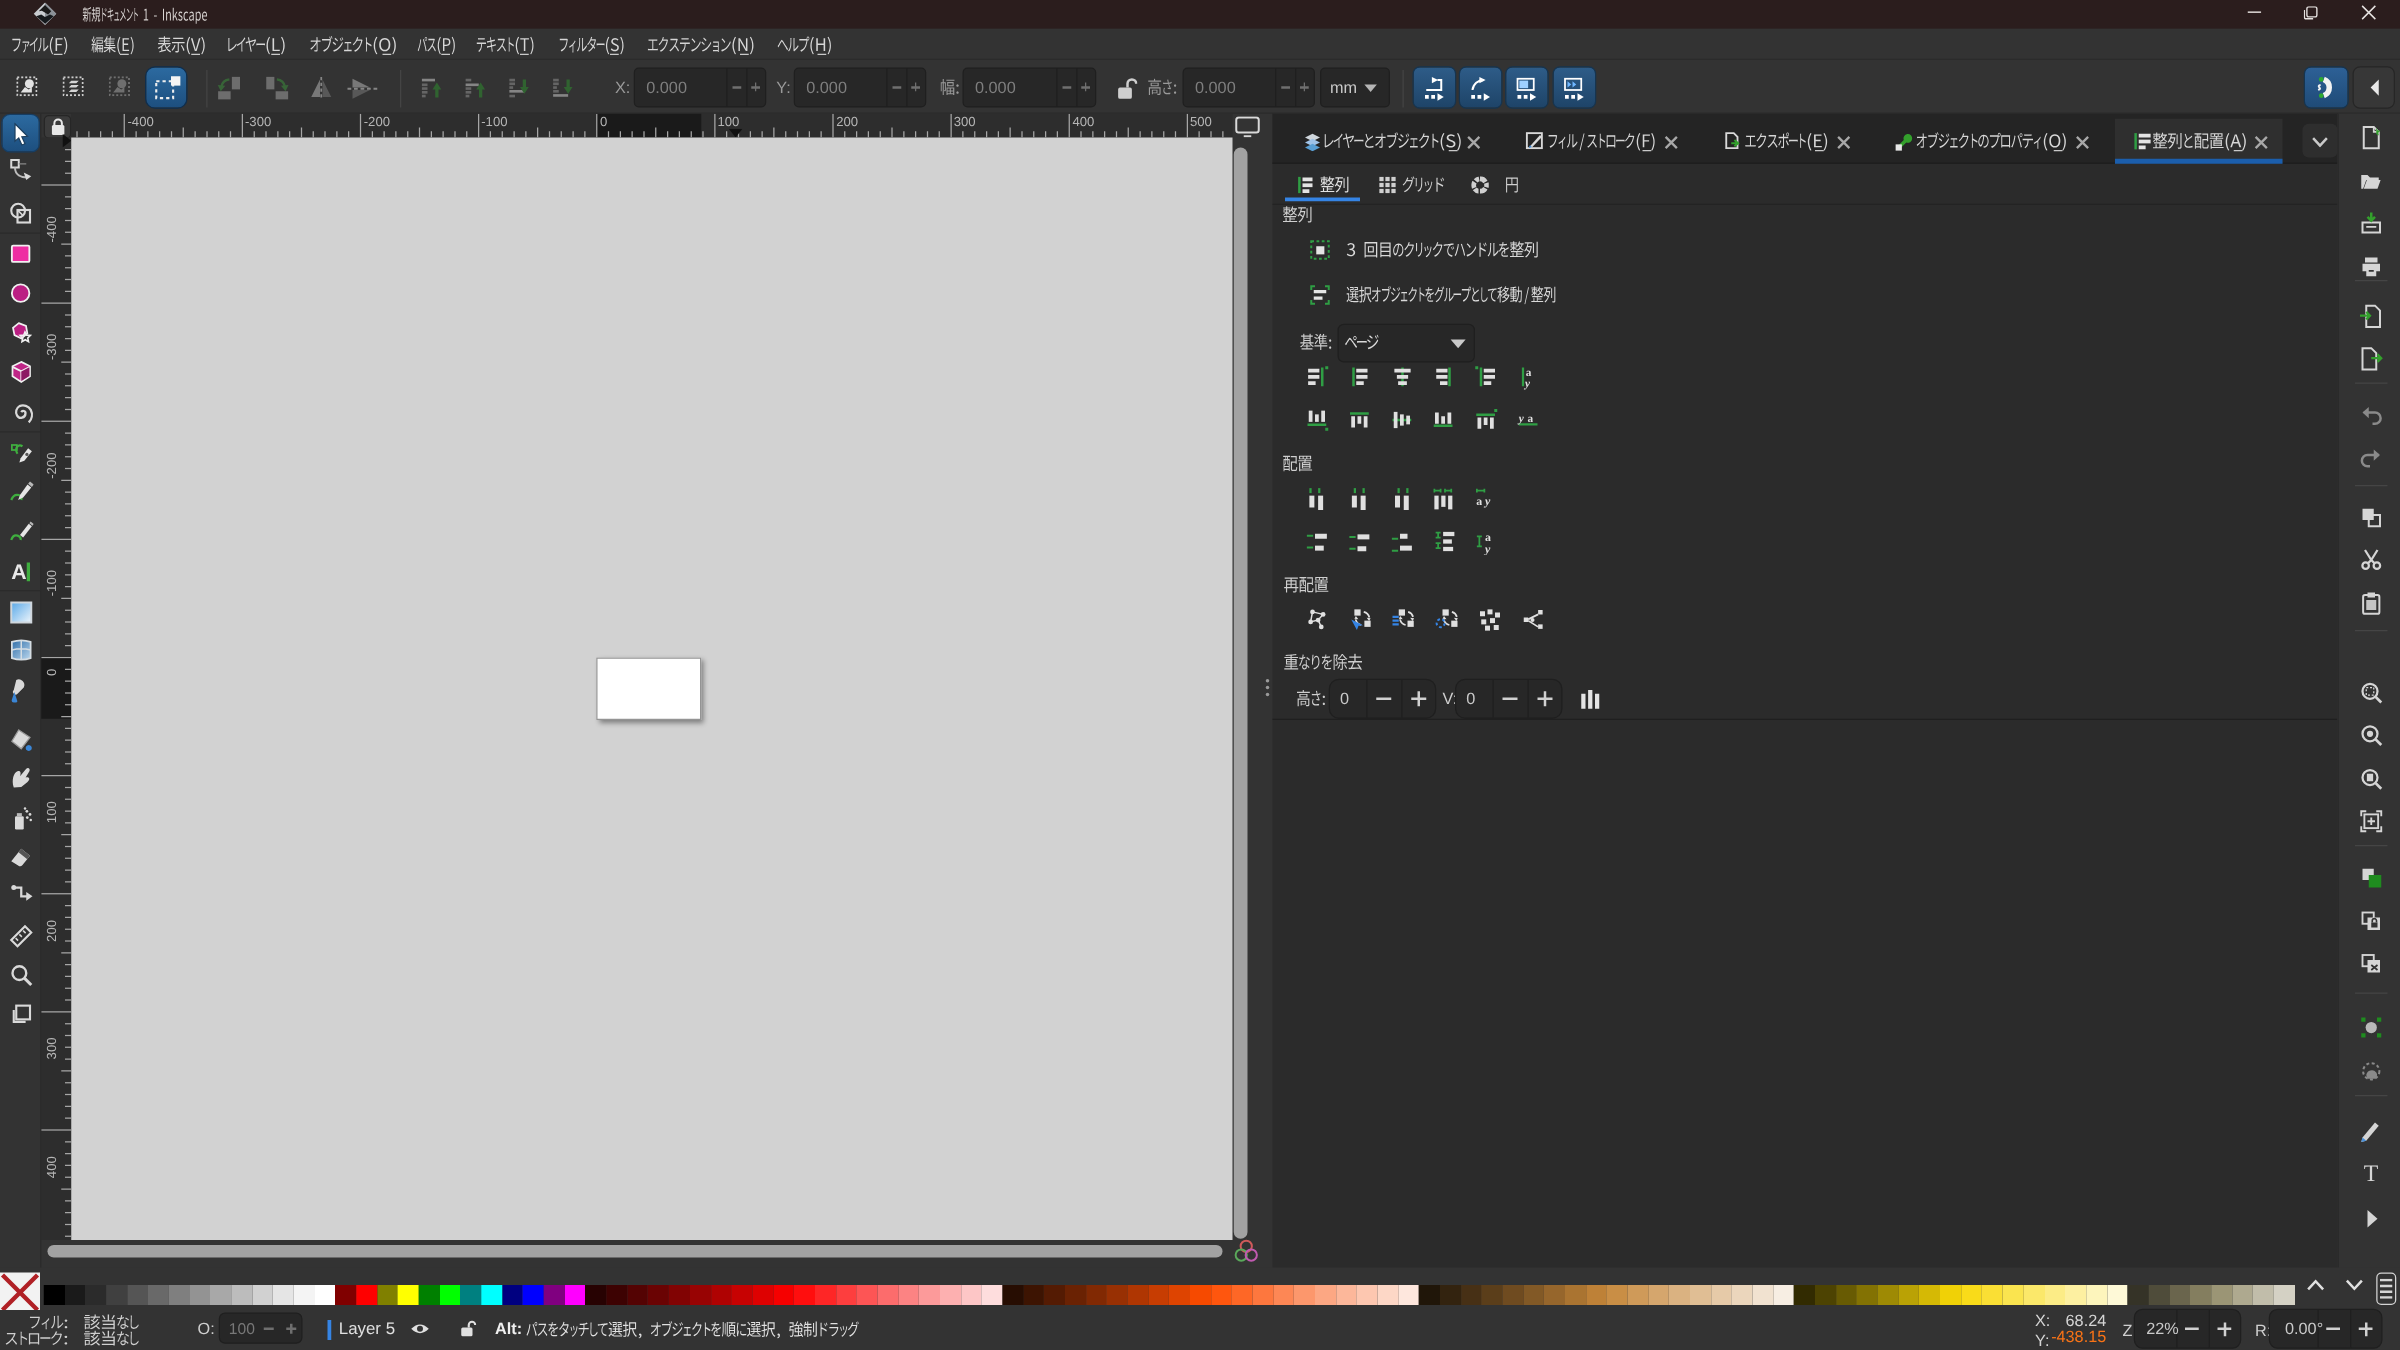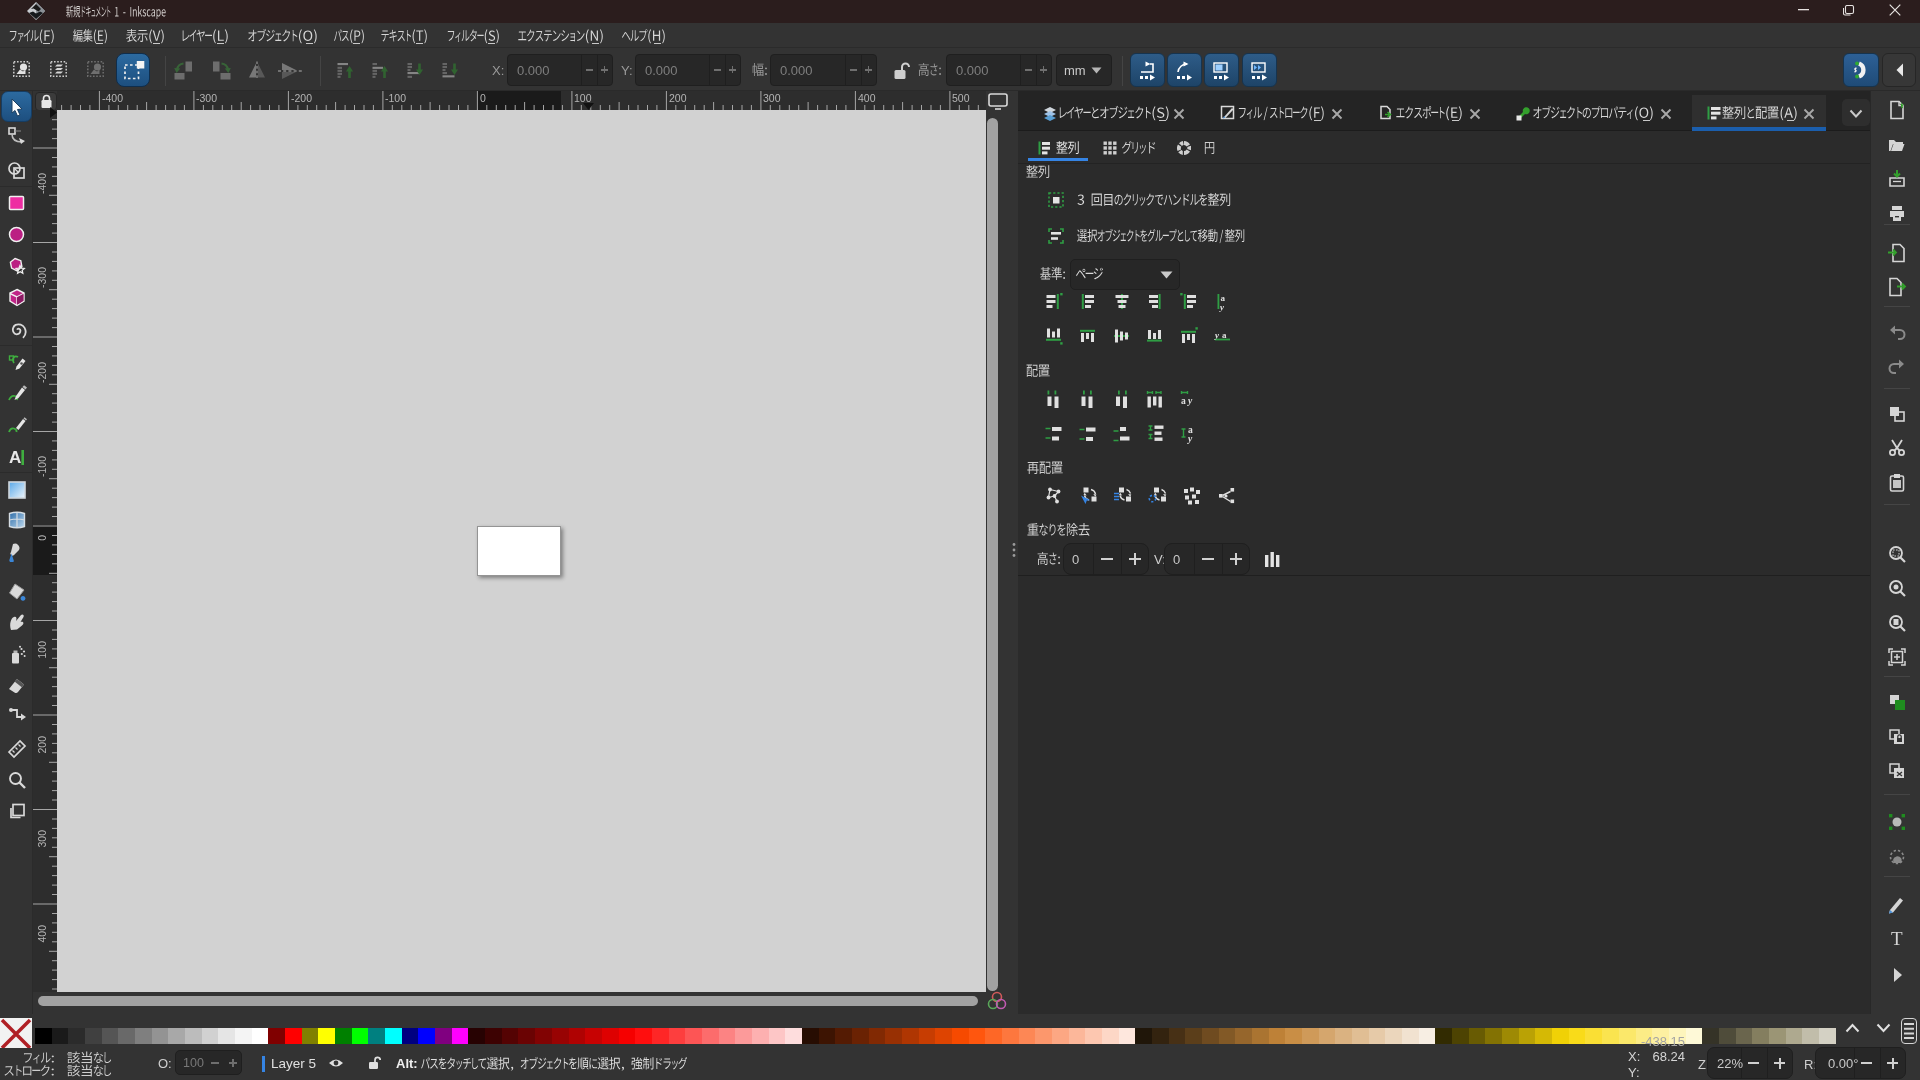--- a/index.html
+++ b/index.html
@@ -1464,21 +1464,21 @@
     <div style="display:flex;align-items:center">
       <span style="color:#f0f0f0;font-weight:bold;font-size:13px;font-family:'Liberation Sans'">Alt:&nbsp;</span>
       <svg width="266" height="14" viewBox="0 0 266 14" style="display:block">
         <path transform="translate(0,11.9) scale(1.0349,1)" d="M6.9 -9.4Q6.9 -9 7 -8.8Q7.2 -8.5 7.5 -8.5Q7.7 -8.5 7.9 -8.8Q8.1 -9 8.1 -9.4Q8.1 -9.8 7.9 -10Q7.7 -10.3 7.5 -10.3Q7.2 -10.3 7 -10Q6.9 -9.8 6.9 -9.4ZM6.4 -9.4Q6.4 -9.8 6.6 -10.2Q6.7 -10.5 6.9 -10.7Q7.2 -10.9 7.5 -10.9Q7.8 -10.9 8 -10.7Q8.3 -10.5 8.4 -10.2Q8.5 -9.8 8.5 -9.4Q8.5 -9 8.4 -8.7Q8.3 -8.3 8 -8.1Q7.8 -7.9 7.5 -7.9Q7.2 -7.9 6.9 -8.1Q6.7 -8.3 6.6 -8.7Q6.4 -9 6.4 -9.4ZM1.5 -4.1Q1.7 -4.6 1.8 -5.2Q2 -5.8 2.1 -6.5Q2.2 -7.2 2.3 -7.8Q2.4 -8.5 2.4 -9.1L3.3 -8.8Q3.3 -8.7 3.2 -8.5Q3.2 -8.3 3.2 -8.2Q3.1 -8 3.1 -7.8Q3.1 -7.5 3 -7Q2.9 -6.5 2.8 -5.9Q2.7 -5.3 2.5 -4.7Q2.4 -4.1 2.3 -3.6Q2.1 -3 1.9 -2.3Q1.6 -1.7 1.4 -1.1Q1.1 -0.4 0.9 0.1L0.1 -0.4Q0.5 -1.2 0.9 -2.2Q1.3 -3.2 1.5 -4.1ZM6.2 -4.6Q6 -5.1 5.9 -5.7Q5.7 -6.3 5.5 -6.9Q5.3 -7.4 5.1 -8Q5 -8.5 4.8 -8.8L5.6 -9.2Q5.7 -8.8 5.9 -8.3Q6.1 -7.8 6.2 -7.2Q6.4 -6.7 6.6 -6.1Q6.8 -5.5 6.9 -4.9Q7.1 -4.4 7.2 -3.8Q7.4 -3.2 7.6 -2.6Q7.7 -2 7.9 -1.4Q8 -0.8 8.1 -0.3L7.2 0.1Q7.1 -0.6 6.9 -1.4Q6.8 -2.2 6.6 -3Q6.4 -3.9 6.2 -4.6Z M15.4 -9Q15.3 -8.9 15.3 -8.8Q15.2 -8.6 15.2 -8.4Q15 -7.8 14.7 -7Q14.4 -6.2 14 -5.4Q13.7 -4.6 13.3 -4Q12.8 -3.1 12.1 -2.3Q11.5 -1.5 10.8 -0.9Q10.1 -0.2 9.4 0.3L8.8 -0.6Q9.5 -1 10.2 -1.7Q10.9 -2.3 11.6 -3.1Q12.2 -3.8 12.7 -4.6Q13 -5.1 13.3 -5.8Q13.6 -6.5 13.9 -7.1Q14.1 -7.8 14.2 -8.4Q14.2 -8.4 13.9 -8.4Q13.6 -8.4 13.2 -8.4Q12.8 -8.4 12.4 -8.4Q12 -8.4 11.6 -8.4Q11.2 -8.4 10.9 -8.4Q10.6 -8.4 10.6 -8.4Q10.4 -8.4 10.2 -8.4Q10 -8.3 9.8 -8.3Q9.7 -8.3 9.6 -8.3V-9.5Q9.7 -9.5 9.8 -9.5Q10 -9.5 10.2 -9.5Q10.4 -9.4 10.6 -9.4Q10.7 -9.4 10.9 -9.4Q11.2 -9.4 11.6 -9.4Q12 -9.4 12.4 -9.4Q12.8 -9.4 13.2 -9.4Q13.6 -9.4 13.8 -9.4Q14.1 -9.4 14.2 -9.4Q14.4 -9.4 14.6 -9.5Q14.8 -9.5 14.9 -9.6ZM13.4 -4.7Q13.8 -4.2 14.2 -3.7Q14.6 -3.1 15 -2.5Q15.4 -2 15.7 -1.4Q16.1 -0.9 16.3 -0.5L15.7 0.4Q15.3 -0.3 14.9 -1Q14.4 -1.8 13.9 -2.5Q13.4 -3.3 12.9 -3.9Z M20.5 -10.7Q20.5 -10.3 20.4 -9.7Q20.3 -9.2 20.1 -8.5Q19.9 -7.9 19.7 -7.2Q19.4 -6.6 19.2 -6.1Q19.3 -6.2 19.6 -6.3Q19.8 -6.4 20 -6.5Q20.3 -6.6 20.5 -6.6Q21 -6.6 21.4 -6.1Q21.8 -5.7 21.8 -4.8Q21.8 -4.6 21.8 -4.2Q21.8 -3.8 21.8 -3.4Q21.8 -2.9 21.8 -2.5Q21.8 -2.1 21.8 -1.8H21.1Q21.1 -2 21.1 -2.4Q21.1 -2.8 21.1 -3.2Q21.1 -3.6 21.1 -3.9Q21.1 -4.3 21.1 -4.6Q21.1 -5.2 20.9 -5.4Q20.6 -5.7 20.2 -5.7Q19.8 -5.7 19.4 -5.4Q18.9 -5.2 18.6 -4.7Q18.4 -4.4 18.2 -4.1Q18 -3.7 17.7 -3.3L17.1 -4Q17.8 -4.9 18.2 -5.8Q18.7 -6.6 19 -7.3Q19.2 -8 19.4 -8.6Q19.6 -9.1 19.7 -9.7Q19.8 -10.3 19.8 -10.8ZM17.3 -9.2Q17.7 -9.1 18.1 -9.1Q18.6 -9.1 18.9 -9.1Q19.5 -9.1 20.3 -9.1Q21 -9.2 21.7 -9.3Q22.5 -9.4 23.2 -9.5L23.1 -8.5Q22.7 -8.4 22.1 -8.3Q21.5 -8.3 21 -8.2Q20.4 -8.2 19.9 -8.1Q19.3 -8.1 18.9 -8.1Q18.7 -8.1 18.4 -8.1Q18.1 -8.1 17.9 -8.2Q17.6 -8.2 17.3 -8.2ZM24.5 -6Q24.4 -5.9 24.3 -5.8Q24.1 -5.8 24 -5.7Q23.8 -5.6 23.7 -5.5Q23.2 -5.2 22.5 -4.9Q21.9 -4.5 21.2 -4Q20.7 -3.6 20.4 -3.2Q20 -2.9 19.8 -2.5Q19.6 -2.1 19.6 -1.6Q19.6 -1.2 19.7 -1Q19.9 -0.7 20.1 -0.6Q20.3 -0.5 20.6 -0.4Q21 -0.4 21.3 -0.4Q21.9 -0.4 22.6 -0.5Q23.3 -0.6 23.9 -0.7L23.9 0.4Q23.5 0.4 23.1 0.5Q22.6 0.5 22.2 0.6Q21.7 0.6 21.3 0.6Q20.6 0.6 20.1 0.4Q19.5 0.3 19.2 -0.2Q18.9 -0.6 18.9 -1.5Q18.9 -2.1 19.1 -2.6Q19.3 -3.1 19.6 -3.5Q19.9 -3.9 20.3 -4.3Q20.7 -4.6 21.2 -4.9Q21.6 -5.3 22 -5.5Q22.4 -5.8 22.8 -6Q23.1 -6.2 23.4 -6.4Q23.7 -6.6 23.8 -6.7Q24 -6.8 24.2 -7Z M28.5 -6.2Q28.9 -5.8 29.4 -5.3Q29.9 -4.9 30.4 -4.4Q30.9 -3.9 31.4 -3.4Q31.8 -3 32.2 -2.5L31.6 -1.6Q31.3 -2 30.9 -2.5Q30.4 -3 29.9 -3.6Q29.4 -4.1 28.9 -4.6Q28.4 -5 28 -5.4ZM32.8 -8.6Q32.8 -8.5 32.7 -8.3Q32.6 -8.1 32.6 -7.9Q32.5 -7.2 32.2 -6.4Q32 -5.6 31.6 -4.8Q31.3 -4 30.9 -3.3Q30.2 -2.2 29.3 -1.1Q28.3 -0.1 27 0.6L26.3 -0.2Q27.2 -0.6 27.9 -1.2Q28.7 -1.8 29.2 -2.5Q29.8 -3.2 30.2 -3.9Q30.6 -4.5 30.9 -5.3Q31.2 -6 31.4 -6.7Q31.7 -7.5 31.8 -8.1H28.3L28.6 -9.1H31.6Q31.8 -9.1 31.9 -9.1Q32.1 -9.1 32.2 -9.2ZM29.6 -10.6Q29.5 -10.3 29.4 -10Q29.3 -9.7 29.2 -9.5Q28.9 -8.8 28.5 -7.9Q28 -7 27.4 -6.2Q26.8 -5.3 26.1 -4.5L25.4 -5.2Q26.3 -5.9 26.8 -6.8Q27.4 -7.7 27.9 -8.5Q28.3 -9.3 28.5 -9.9Q28.5 -10.1 28.6 -10.4Q28.7 -10.7 28.8 -11Z M36.7 -7.8Q36.8 -7.6 36.9 -7.2Q37 -6.8 37.1 -6.3Q37.2 -5.9 37.2 -5.5Q37.3 -5.1 37.4 -4.9L36.8 -4.5Q36.7 -4.7 36.6 -5.1Q36.6 -5.5 36.5 -6Q36.4 -6.4 36.3 -6.8Q36.2 -7.2 36.1 -7.4ZM39.7 -7Q39.6 -6.8 39.6 -6.6Q39.6 -6.5 39.5 -6.4Q39.4 -5.2 39.1 -4.2Q38.8 -3.1 38.4 -2.2Q37.8 -1 37.1 -0.2Q36.4 0.6 35.7 1L35.2 0.1Q35.7 -0.1 36.2 -0.5Q36.6 -0.9 37.1 -1.5Q37.5 -2.1 37.8 -2.8Q38.1 -3.4 38.4 -4.1Q38.6 -4.8 38.7 -5.7Q38.9 -6.5 39 -7.4ZM34.8 -7.1Q34.9 -6.9 35 -6.5Q35.1 -6.1 35.2 -5.6Q35.3 -5.2 35.4 -4.7Q35.5 -4.3 35.6 -4L35 -3.7Q34.9 -3.9 34.8 -4.4Q34.7 -4.8 34.6 -5.3Q34.5 -5.8 34.4 -6.1Q34.3 -6.5 34.2 -6.7Z M41.3 -9.4Q41.6 -9.4 42.2 -9.4Q42.7 -9.4 43.3 -9.4Q43.9 -9.5 44.4 -9.6Q44.8 -9.7 45.1 -9.7Q45.5 -9.8 45.8 -9.9Q46.1 -10 46.4 -10.2Q46.7 -10.3 46.9 -10.4L47.4 -9.4Q47.2 -9.4 47.1 -9.3Q46.9 -9.3 46.8 -9.2Q46.6 -9.1 46.2 -9Q45.8 -8.9 45.4 -8.8Q45 -8.7 44.7 -8.6Q44.1 -8.5 43.5 -8.5Q43 -8.4 42.4 -8.4Q41.9 -8.4 41.4 -8.4ZM41.8 -0.2Q42.6 -0.7 43.1 -1.5Q43.7 -2.2 43.9 -3.3Q44.2 -4.3 44.2 -5.7Q44.2 -5.7 44.2 -6.1Q44.2 -6.5 44.2 -7.2Q44.2 -7.9 44.2 -8.8L45 -8.9Q45 -8.6 45 -8.2Q45 -7.8 45 -7.4Q45 -6.9 45 -6.6Q45 -6.2 45 -6Q45 -5.8 45 -5.8Q45 -4.3 44.7 -3.2Q44.5 -2 43.9 -1.1Q43.4 -0.2 42.5 0.6ZM40.5 -6.2Q40.7 -6.2 40.9 -6.1Q41.1 -6.1 41.4 -6.1Q41.5 -6.1 41.9 -6.1Q42.2 -6.1 42.7 -6.1Q43.3 -6.1 43.9 -6.1Q44.5 -6.1 45.1 -6.1Q45.7 -6.1 46.2 -6.1Q46.7 -6.1 47.1 -6.1Q47.4 -6.1 47.6 -6.1Q47.7 -6.1 47.8 -6.1Q48 -6.1 48.1 -6.1Q48.2 -6.2 48.3 -6.2V-5.1Q48.2 -5.1 48 -5.1Q47.8 -5.1 47.6 -5.1Q47.5 -5.1 47.1 -5.1Q46.7 -5.1 46.2 -5.1Q45.7 -5.1 45.1 -5.1Q44.5 -5.1 43.9 -5.1Q43.3 -5.1 42.8 -5.1Q42.2 -5.1 41.9 -5.1Q41.5 -5.1 41.4 -5.1Q41.1 -5.1 40.9 -5.1Q40.7 -5.1 40.5 -5.1Z M50.5 -10.5Q50.5 -10.2 50.5 -9.8Q50.4 -9.5 50.4 -9.2Q50.4 -8.6 50.4 -7.8Q50.4 -6.9 50.4 -6Q50.3 -5 50.3 -4.1Q50.3 -3.2 50.3 -2.4Q50.3 -1.7 50.5 -1.2Q50.7 -0.8 51 -0.6Q51.3 -0.4 51.7 -0.4Q52.3 -0.4 52.7 -0.7Q53.2 -0.9 53.5 -1.3Q53.9 -1.7 54.2 -2.2Q54.5 -2.7 54.7 -3.2L55.2 -2.3Q55 -1.8 54.6 -1.3Q54.3 -0.8 53.9 -0.3Q53.5 0.1 52.9 0.4Q52.4 0.7 51.7 0.7Q51.1 0.7 50.6 0.4Q50.2 0.1 49.9 -0.6Q49.6 -1.2 49.6 -2.3Q49.6 -2.9 49.6 -3.7Q49.7 -4.4 49.7 -5.2Q49.7 -6 49.7 -6.7Q49.7 -7.5 49.7 -8.1Q49.7 -8.7 49.7 -9.2Q49.7 -9.5 49.7 -9.9Q49.7 -10.2 49.7 -10.5Z M55.3 -9Q55.6 -9 55.8 -9Q56 -9 56.2 -9Q56.4 -9.1 56.8 -9.1Q57.3 -9.2 57.8 -9.3Q58.4 -9.3 59 -9.4Q59.7 -9.5 60.3 -9.6Q60.8 -9.7 61.3 -9.7Q61.8 -9.7 62.2 -9.8Q62.6 -9.8 62.9 -9.8L62.9 -8.7Q62.6 -8.8 62.3 -8.7Q61.9 -8.7 61.6 -8.7Q61.3 -8.6 61 -8.5Q60.5 -8.3 60.1 -7.8Q59.7 -7.4 59.4 -6.8Q59.2 -6.2 59 -5.5Q58.9 -4.9 58.9 -4.3Q58.9 -3.5 59 -2.9Q59.2 -2.3 59.6 -1.9Q59.9 -1.5 60.3 -1.2Q60.7 -1 61.2 -0.8Q61.7 -0.7 62.1 -0.7L61.8 0.4Q61.3 0.4 60.8 0.2Q60.3 0 59.8 -0.3Q59.3 -0.7 58.9 -1.2Q58.5 -1.7 58.3 -2.4Q58.1 -3.1 58.1 -4Q58.1 -5.1 58.4 -6Q58.6 -6.9 59 -7.5Q59.4 -8.2 59.9 -8.6Q59.6 -8.5 59.1 -8.5Q58.7 -8.4 58.2 -8.3Q57.7 -8.2 57.1 -8.2Q56.6 -8.1 56.2 -8Q55.7 -7.9 55.4 -7.8Z M66 -6V-1.2H65.2V-5.1H63.8V-6ZM66 -1.6Q66.4 -0.9 67.2 -0.5Q67.9 -0.1 68.9 -0.1Q69.4 -0.1 70.1 -0.1Q70.8 -0.1 71.6 -0.1Q72.4 -0.1 73.1 -0.1Q73.8 -0.1 74.3 -0.2Q74.3 -0.1 74.2 0.1Q74.2 0.3 74.1 0.4Q74.1 0.6 74.1 0.8Q73.6 0.8 72.9 0.8Q72.2 0.8 71.5 0.8Q70.8 0.8 70.1 0.8Q69.4 0.8 68.9 0.8Q67.8 0.8 67 0.4Q66.2 -0 65.6 -0.8Q65.3 -0.4 64.9 0.1Q64.5 0.5 64.1 1L63.6 0Q64 -0.3 64.4 -0.8Q64.9 -1.2 65.3 -1.6ZM63.8 -10.5 64.5 -11Q64.8 -10.7 65.2 -10.3Q65.5 -9.9 65.8 -9.5Q66.1 -9.1 66.3 -8.8L65.5 -8.2Q65.4 -8.5 65.1 -8.9Q64.8 -9.4 64.5 -9.8Q64.2 -10.2 63.8 -10.5ZM66.8 -5.6H73.8V-4.8H66.8ZM66.5 -3.6H74.2V-2.8H66.5ZM68.5 -6.6H69.4V-3.2H68.5ZM71.2 -6.6H72.1V-3.2H71.2ZM67.1 -9.2H69.2V-10.1H66.7V-10.8H69.9V-8.5H67.1ZM66.9 -9.2H67.6V-7.8Q67.6 -7.6 67.7 -7.6Q67.8 -7.5 68.1 -7.5Q68.1 -7.5 68.3 -7.5Q68.5 -7.5 68.7 -7.5Q68.9 -7.5 69 -7.5Q69.2 -7.5 69.3 -7.5Q69.5 -7.5 69.6 -7.6Q69.6 -7.7 69.7 -8.2Q69.8 -8.1 70 -8Q70.1 -7.9 70.3 -7.9Q70.2 -7.2 70.1 -7Q69.9 -6.8 69.4 -6.8Q69.3 -6.8 69.1 -6.8Q68.9 -6.8 68.7 -6.8Q68.4 -6.8 68.2 -6.8Q68 -6.8 68 -6.8Q67.6 -6.8 67.3 -6.9Q67.1 -7 67 -7.2Q66.9 -7.4 66.9 -7.8ZM70.9 -9.2H72.9V-10.1H70.5V-10.8H73.7V-8.5H70.9ZM70.7 -9.2H71.4V-7.8Q71.4 -7.6 71.5 -7.6Q71.6 -7.5 71.9 -7.5Q71.9 -7.5 72.1 -7.5Q72.3 -7.5 72.5 -7.5Q72.7 -7.5 72.9 -7.5Q73.1 -7.5 73.2 -7.5Q73.4 -7.5 73.5 -7.6Q73.6 -7.8 73.6 -8.2Q73.7 -8.1 73.9 -8.1Q74.1 -8 74.2 -7.9Q74.2 -7.3 74 -7Q73.8 -6.8 73.3 -6.8Q73.2 -6.8 73 -6.8Q72.8 -6.8 72.5 -6.8Q72.3 -6.8 72.1 -6.8Q71.8 -6.8 71.8 -6.8Q71.3 -6.8 71.1 -6.9Q70.9 -7 70.8 -7.2Q70.7 -7.4 70.7 -7.8ZM71 -2.1 71.7 -2.6Q72.1 -2.4 72.5 -2.1Q73 -1.8 73.3 -1.5Q73.7 -1.2 74 -1L73.2 -0.5Q72.8 -0.9 72.2 -1.3Q71.6 -1.8 71 -2.1ZM68.9 -2.6 69.7 -2.3Q69.3 -1.8 68.6 -1.4Q68 -0.9 67.4 -0.6Q67.4 -0.7 67.2 -0.8Q67.1 -0.9 67 -1Q66.9 -1.1 66.8 -1.2Q67.4 -1.5 68 -1.8Q68.6 -2.2 68.9 -2.6Z M79.5 -10.6H80.4V-6Q80.4 -5.1 80.3 -4.2Q80.3 -3.3 80.1 -2.3Q79.9 -1.4 79.6 -0.5Q79.2 0.4 78.6 1.1Q78.5 1 78.4 0.8Q78.3 0.7 78.2 0.6Q78.1 0.5 78 0.4Q78.5 -0.3 78.8 -1.1Q79.1 -1.8 79.3 -2.7Q79.5 -3.5 79.5 -4.4Q79.5 -5.2 79.5 -6ZM82.6 -5.5Q82.8 -4.2 83.2 -3.1Q83.6 -2 84.2 -1.1Q84.8 -0.3 85.5 0.2Q85.4 0.3 85.3 0.5Q85.2 0.6 85.1 0.8Q85 1 84.9 1.1Q84.1 0.5 83.5 -0.4Q82.9 -1.4 82.4 -2.6Q82 -3.9 81.8 -5.3ZM79.9 -10.6H84.9V-5.1H79.9V-6.1H84.1V-9.6H79.9ZM74.8 -8.6H79V-7.6H74.8ZM76.6 -11.3H77.4V-0.1Q77.4 0.3 77.3 0.5Q77.2 0.8 76.9 0.9Q76.7 1 76.3 1Q75.9 1.1 75.2 1.1Q75.2 0.9 75.1 0.6Q75.1 0.3 75 0.1Q75.4 0.1 75.8 0.2Q76.2 0.2 76.3 0.1Q76.5 0.1 76.5 0.1Q76.6 0 76.6 -0.1ZM74.7 -4.2Q75.2 -4.4 75.9 -4.5Q76.6 -4.7 77.4 -4.9Q78.2 -5.2 79 -5.4L79 -4.5Q78 -4.1 76.9 -3.8Q75.8 -3.5 74.9 -3.2Z M87.1 2.6 86.8 1.8Q87.4 1.6 87.8 1.1Q88.2 0.6 88.1 -0L88 -1.1L88.6 -0.2Q88.5 -0.1 88.3 -0Q88.2 0 88 0Q87.6 0 87.4 -0.2Q87.1 -0.4 87.1 -0.8Q87.1 -1.2 87.4 -1.5Q87.6 -1.7 88 -1.7Q88.5 -1.7 88.8 -1.3Q89.1 -0.9 89.1 -0.3Q89.1 0.7 88.5 1.4Q88 2.2 87.1 2.6Z M101.7 -10.6Q101.7 -10.3 101.6 -10Q101.6 -9.7 101.6 -9.4Q101.6 -9.1 101.6 -8.5Q101.6 -7.8 101.7 -7.1Q101.7 -6.3 101.7 -5.5Q101.7 -4.6 101.7 -3.8Q101.7 -2.9 101.7 -2.1Q101.7 -1.3 101.7 -0.7Q101.7 -0.2 101.5 0.1Q101.3 0.4 100.9 0.4Q100.5 0.4 100.1 0.4Q99.7 0.3 99.3 0.3L99.3 -0.8Q99.6 -0.7 100 -0.7Q100.3 -0.7 100.6 -0.7Q100.8 -0.7 100.9 -0.8Q101 -0.9 101 -1.2Q101 -1.7 101 -2.4Q101 -3 101 -3.9Q101 -4.7 100.9 -5.5Q100.9 -6.3 100.9 -7.1Q100.9 -7.8 100.9 -8.4Q100.9 -9.1 100.9 -9.4Q100.9 -9.8 100.9 -10.1Q100.8 -10.4 100.8 -10.6ZM96.6 -8.2Q96.8 -8.2 97 -8.2Q97.3 -8.1 97.5 -8.1Q97.6 -8.1 97.9 -8.1Q98.2 -8.1 98.7 -8.1Q99.2 -8.1 99.8 -8.1Q100.3 -8.1 100.9 -8.1Q101.4 -8.1 101.9 -8.1Q102.4 -8.1 102.7 -8.1Q103 -8.1 103.1 -8.1Q103.3 -8.1 103.6 -8.2Q103.8 -8.2 103.9 -8.2V-7.1Q103.8 -7.1 103.5 -7.1Q103.3 -7.1 103.2 -7.1Q103.1 -7.1 102.7 -7.1Q102.4 -7.1 101.9 -7.1Q101.4 -7.1 100.9 -7.1Q100.3 -7.1 99.8 -7.1Q99.2 -7.1 98.7 -7.1Q98.2 -7.1 97.9 -7.1Q97.6 -7.1 97.5 -7.1Q97.3 -7.1 97 -7.1Q96.8 -7.1 96.6 -7.1ZM96.3 -1.9Q97 -2.4 97.7 -3.1Q98.4 -3.8 99 -4.5Q99.6 -5.2 100 -6Q100.4 -6.7 100.7 -7.3L101.1 -7.3L101.1 -6.4Q100.8 -5.8 100.4 -5.1Q99.9 -4.4 99.4 -3.6Q98.8 -2.9 98.1 -2.2Q97.5 -1.5 96.8 -1Z M111 -11.2Q111.1 -11 111.2 -10.7Q111.4 -10.3 111.5 -10Q111.6 -9.7 111.7 -9.4L111.2 -9.1Q111.1 -9.4 111 -9.7Q110.8 -10 110.7 -10.4Q110.6 -10.7 110.4 -10.9ZM112.2 -11.6Q112.3 -11.3 112.4 -11Q112.6 -10.7 112.7 -10.4Q112.9 -10 112.9 -9.8L112.4 -9.5Q112.3 -9.9 112.1 -10.4Q111.8 -10.9 111.7 -11.3ZM111.8 -8.8Q111.8 -8.6 111.7 -8.5Q111.7 -8.3 111.7 -8.1Q111.6 -7.6 111.5 -6.9Q111.3 -6.3 111.2 -5.6Q111 -4.9 110.8 -4.3Q110.5 -3.7 110.3 -3.1Q109.8 -2.4 109.3 -1.7Q108.8 -1 108.1 -0.5Q107.4 0.1 106.5 0.5L105.9 -0.5Q106.8 -0.9 107.5 -1.4Q108.2 -1.8 108.7 -2.4Q109.2 -3.1 109.6 -3.8Q109.9 -4.4 110.2 -5.2Q110.4 -6 110.6 -6.7Q110.8 -7.5 110.8 -8.2Q110.7 -8.2 110.3 -8.2Q109.9 -8.2 109.4 -8.2Q108.9 -8.2 108.4 -8.2Q107.9 -8.2 107.4 -8.2Q106.9 -8.2 106.5 -8.2Q106.1 -8.2 106 -8.2Q105.7 -8.2 105.5 -8.2Q105.2 -8.2 105 -8.1V-9.3Q105.2 -9.3 105.3 -9.3Q105.5 -9.3 105.7 -9.3Q105.8 -9.2 106 -9.2Q106.1 -9.2 106.4 -9.2Q106.7 -9.2 107.1 -9.2Q107.5 -9.2 107.9 -9.2Q108.4 -9.2 108.9 -9.2Q109.3 -9.2 109.7 -9.2Q110.1 -9.2 110.4 -9.2Q110.6 -9.2 110.7 -9.2Q110.8 -9.2 111 -9.3Q111.1 -9.3 111.2 -9.3Z M119 -10.1Q119.1 -9.8 119.2 -9.5Q119.4 -9.1 119.6 -8.7Q119.7 -8.3 119.8 -8L119.3 -7.6Q119.2 -8 119 -8.4Q118.9 -8.7 118.7 -9.1Q118.6 -9.5 118.4 -9.8ZM120.2 -10.7Q120.3 -10.5 120.5 -10.1Q120.6 -9.8 120.8 -9.4Q121 -9 121.1 -8.7L120.6 -8.3Q120.4 -8.7 120.3 -9Q120.1 -9.4 120 -9.7Q119.8 -10.1 119.7 -10.4ZM114.9 -10.3Q115.1 -10.1 115.4 -9.9Q115.7 -9.6 116 -9.3Q116.3 -9 116.6 -8.8Q116.8 -8.5 117 -8.4L116.5 -7.4Q116.4 -7.6 116.1 -7.9Q115.8 -8.1 115.5 -8.4Q115.3 -8.7 115 -8.9Q114.7 -9.2 114.5 -9.4ZM113.5 -0.6Q114 -0.8 114.6 -1Q115.1 -1.2 115.7 -1.5Q116.2 -1.8 116.7 -2.2Q117.5 -2.8 118.1 -3.6Q118.8 -4.4 119.3 -5.3Q119.9 -6.2 120.2 -7.1L120.7 -6Q120.1 -4.7 119.1 -3.4Q118.2 -2.2 117.1 -1.2Q116.6 -0.8 116 -0.5Q115.5 -0.1 114.9 0.1Q114.4 0.3 113.9 0.5ZM113.5 -7.2Q113.7 -7.1 114 -6.8Q114.3 -6.6 114.6 -6.3Q114.9 -6.1 115.1 -5.8Q115.4 -5.6 115.6 -5.4L115.1 -4.5Q115 -4.7 114.7 -4.9Q114.4 -5.1 114.1 -5.4Q113.8 -5.7 113.6 -5.9Q113.3 -6.2 113.1 -6.3Z M122.1 -7Q122.2 -7 122.4 -6.9Q122.5 -6.9 122.6 -6.9H126.4Q126.5 -6.9 126.7 -6.9Q126.8 -7 126.9 -7V-5.9Q126.8 -5.9 126.7 -5.9Q126.5 -5.9 126.4 -5.9H122.6Q122.5 -5.9 122.4 -5.9Q122.2 -5.9 122.1 -5.9ZM124.1 -0.4V-6.4H124.8V-0.4ZM121.7 -1Q121.8 -1 122 -1Q122.1 -1 122.3 -1H126.7Q126.9 -1 127 -1Q127.2 -1 127.3 -1V0.1Q127.2 0.1 127 0.1Q126.8 0.1 126.7 0.1H122.3Q122.1 0.1 122 0.1Q121.8 0.1 121.7 0.1Z M135.5 -8.4Q135.5 -8.3 135.4 -8.1Q135.4 -7.9 135.3 -7.7Q135.2 -7 135 -6.2Q134.7 -5.4 134.4 -4.6Q134.1 -3.8 133.6 -3.1Q133 -2 132.1 -1Q131.2 -0.1 129.9 0.6L129.2 -0.3Q130.1 -0.7 130.8 -1.2Q131.5 -1.7 132 -2.3Q132.6 -3 133 -3.7Q133.3 -4.3 133.7 -5Q134 -5.8 134.2 -6.5Q134.4 -7.3 134.5 -7.9H131L131.3 -8.9Q131.4 -8.9 131.7 -8.9Q132 -8.9 132.4 -8.9Q132.8 -8.9 133.2 -8.9Q133.6 -8.9 133.9 -8.9Q134.2 -8.9 134.3 -8.9Q134.5 -8.9 134.6 -8.9Q134.8 -8.9 134.9 -9ZM132.4 -10.5Q132.3 -10.2 132.1 -9.9Q132 -9.6 132 -9.4Q131.7 -8.7 131.3 -7.8Q130.8 -7 130.2 -6.1Q129.7 -5.3 128.9 -4.6L128.2 -5.3Q128.9 -5.8 129.3 -6.4Q129.8 -7 130.2 -7.6Q130.5 -8.2 130.8 -8.8Q131.1 -9.4 131.2 -9.8Q131.3 -10 131.4 -10.3Q131.5 -10.6 131.5 -10.9Z M138.1 -1.2Q138.1 -1.4 138.1 -2Q138.1 -2.5 138.1 -3.3Q138.1 -4.1 138.1 -5Q138.1 -5.9 138.1 -6.7Q138.1 -7.5 138.1 -8.1Q138.1 -8.8 138.1 -9Q138.1 -9.3 138.1 -9.7Q138.1 -10.1 138 -10.5H138.8Q138.8 -10.1 138.8 -9.7Q138.8 -9.3 138.8 -9Q138.8 -8.5 138.8 -7.8Q138.8 -7 138.8 -6.2Q138.8 -5.4 138.8 -4.6Q138.8 -3.8 138.8 -3Q138.8 -2.3 138.8 -1.8Q138.8 -1.4 138.8 -1.2Q138.8 -1 138.8 -0.7Q138.8 -0.4 138.8 -0.1Q138.8 0.2 138.8 0.4H138Q138.1 0.1 138.1 -0.4Q138.1 -0.8 138.1 -1.2ZM138.6 -6.9Q139.1 -6.7 139.6 -6.4Q140.1 -6.2 140.6 -5.8Q141.1 -5.5 141.6 -5.2Q142 -4.9 142.4 -4.6L142.1 -3.5Q141.7 -3.8 141.3 -4.1Q140.8 -4.4 140.3 -4.7Q139.9 -5 139.4 -5.3Q139 -5.5 138.6 -5.7Z M146.5 -10.7Q146.4 -10.3 146.4 -9.7Q146.3 -9.2 146.1 -8.5Q145.9 -7.9 145.6 -7.2Q145.4 -6.6 145.1 -6.1Q145.3 -6.2 145.5 -6.3Q145.7 -6.4 146 -6.5Q146.2 -6.6 146.4 -6.6Q147 -6.6 147.4 -6.1Q147.7 -5.7 147.7 -4.8Q147.7 -4.6 147.7 -4.2Q147.7 -3.8 147.7 -3.4Q147.7 -2.9 147.8 -2.5Q147.8 -2.1 147.8 -1.8H147Q147 -2 147.1 -2.4Q147.1 -2.8 147.1 -3.2Q147.1 -3.6 147.1 -3.9Q147.1 -4.3 147.1 -4.6Q147.1 -5.2 146.8 -5.4Q146.6 -5.7 146.2 -5.7Q145.7 -5.7 145.3 -5.4Q144.9 -5.2 144.6 -4.7Q144.4 -4.4 144.1 -4.1Q143.9 -3.7 143.7 -3.3L143 -4Q143.7 -4.9 144.2 -5.8Q144.6 -6.6 144.9 -7.3Q145.2 -8 145.4 -8.6Q145.5 -9.1 145.6 -9.7Q145.7 -10.3 145.7 -10.8ZM143.3 -9.2Q143.7 -9.1 144.1 -9.1Q144.5 -9.1 144.9 -9.1Q145.5 -9.1 146.2 -9.1Q147 -9.2 147.7 -9.3Q148.4 -9.4 149.1 -9.5L149.1 -8.5Q148.6 -8.4 148.1 -8.3Q147.5 -8.3 146.9 -8.2Q146.3 -8.2 145.8 -8.1Q145.3 -8.1 144.8 -8.1Q144.6 -8.1 144.4 -8.1Q144.1 -8.1 143.8 -8.2Q143.5 -8.2 143.3 -8.2ZM150.5 -6Q150.4 -5.9 150.2 -5.8Q150.1 -5.8 149.9 -5.7Q149.8 -5.6 149.7 -5.5Q149.2 -5.2 148.5 -4.9Q147.9 -4.5 147.2 -4Q146.7 -3.6 146.3 -3.2Q146 -2.9 145.8 -2.5Q145.6 -2.1 145.6 -1.6Q145.6 -1.2 145.7 -1Q145.8 -0.7 146.1 -0.6Q146.3 -0.5 146.6 -0.4Q146.9 -0.4 147.3 -0.4Q147.8 -0.4 148.5 -0.5Q149.2 -0.6 149.9 -0.7L149.8 0.4Q149.5 0.4 149 0.5Q148.6 0.5 148.1 0.6Q147.7 0.6 147.2 0.6Q146.6 0.6 146 0.4Q145.5 0.3 145.1 -0.2Q144.8 -0.6 144.8 -1.5Q144.8 -2.1 145 -2.6Q145.2 -3.1 145.5 -3.5Q145.9 -3.9 146.3 -4.3Q146.7 -4.6 147.1 -4.9Q147.6 -5.3 148 -5.5Q148.4 -5.8 148.7 -6Q149.1 -6.2 149.4 -6.4Q149.6 -6.6 149.8 -6.7Q150 -6.8 150.2 -7Z M155 -10.9H155.8V0.6H155ZM153.5 -9.9H154.1V-0.9H153.5ZM151.9 -10.9H152.6V-5.4Q152.6 -4.2 152.6 -3Q152.5 -1.9 152.3 -0.9Q152.1 0.1 151.7 1Q151.7 1 151.6 0.8Q151.5 0.7 151.4 0.6Q151.3 0.5 151.2 0.4Q151.7 -0.8 151.8 -2.3Q151.9 -3.7 151.9 -5.4ZM156.3 -10.7H161.7V-9.8H156.3ZM157.4 -5.7V-4.4H160.6V-5.7ZM157.4 -3.6V-2.3H160.6V-3.6ZM157.4 -7.7V-6.4H160.6V-7.7ZM156.7 -8.5H161.4V-1.5H156.7ZM158.7 -10.3 159.6 -10.1Q159.5 -9.5 159.3 -9Q159.2 -8.4 159 -7.9L158.3 -8.1Q158.4 -8.4 158.4 -8.8Q158.5 -9.2 158.6 -9.6Q158.6 -10 158.7 -10.3ZM157.9 -1.2 158.6 -0.7Q158.3 -0.4 157.9 -0Q157.5 0.3 157.1 0.6Q156.7 0.9 156.3 1.1Q156.2 1 156.1 0.8Q155.9 0.6 155.8 0.4Q156.2 0.2 156.6 -0Q157 -0.3 157.3 -0.6Q157.6 -0.9 157.9 -1.2ZM159.5 -0.7 160.1 -1.2Q160.4 -0.9 160.8 -0.6Q161.2 -0.3 161.5 -0Q161.8 0.3 162 0.5L161.4 1.1Q161.2 0.8 160.9 0.5Q160.5 0.2 160.2 -0.1Q159.8 -0.4 159.5 -0.7Z M165.9 -9.1Q166.3 -9 166.8 -9Q167.3 -8.9 167.9 -8.9Q168.4 -9 168.9 -9Q169.4 -9 169.8 -9.1V-8Q169.4 -8 168.9 -7.9Q168.4 -7.9 167.9 -7.9Q167.3 -7.9 166.8 -7.9Q166.3 -8 165.9 -8ZM166.3 -3.6Q166.2 -3.2 166.2 -3Q166.1 -2.7 166.1 -2.4Q166.1 -2.1 166.2 -1.9Q166.3 -1.7 166.5 -1.5Q166.6 -1.4 166.9 -1.3Q167.2 -1.2 167.7 -1.2Q168.4 -1.2 168.9 -1.2Q169.5 -1.3 170.1 -1.5L170.1 -0.4Q169.6 -0.2 169.1 -0.2Q168.5 -0.1 167.7 -0.1Q166.5 -0.1 166 -0.6Q165.4 -1.2 165.4 -2.1Q165.4 -2.5 165.5 -2.8Q165.5 -3.2 165.6 -3.7ZM164.1 -10.2Q164.1 -10 164 -9.9Q164 -9.7 164 -9.5Q164 -9.4 163.9 -9.3Q163.9 -8.9 163.8 -8.4Q163.7 -7.9 163.7 -7.3Q163.6 -6.8 163.6 -6.2Q163.5 -5.6 163.5 -5.1Q163.5 -4.5 163.5 -4.1Q163.5 -3.6 163.5 -3.1Q163.5 -2.7 163.5 -2.2Q163.6 -2.5 163.7 -2.8Q163.8 -3.2 163.9 -3.5Q164 -3.9 164.1 -4.2L164.5 -3.7Q164.4 -3.2 164.2 -2.7Q164.1 -2.1 164 -1.5Q163.9 -1 163.8 -0.7Q163.8 -0.6 163.8 -0.4Q163.8 -0.2 163.8 -0.1Q163.8 0 163.8 0.1Q163.8 0.3 163.8 0.4L163.1 0.5Q163 -0.3 162.9 -1.4Q162.8 -2.5 162.8 -3.9Q162.8 -4.6 162.8 -5.4Q162.9 -6.2 162.9 -6.9Q163 -7.7 163.1 -8.3Q163.2 -8.9 163.2 -9.3Q163.2 -9.5 163.2 -9.8Q163.3 -10 163.3 -10.3Z M173 -6V-1.2H172.2V-5.1H170.8V-6ZM173 -1.6Q173.5 -0.9 174.2 -0.5Q175 -0.1 176 -0.1Q176.5 -0.1 177.2 -0.1Q177.9 -0.1 178.6 -0.1Q179.4 -0.1 180.1 -0.1Q180.8 -0.1 181.4 -0.2Q181.3 -0.1 181.3 0.1Q181.2 0.3 181.2 0.4Q181.1 0.6 181.1 0.8Q180.6 0.8 179.9 0.8Q179.3 0.8 178.5 0.8Q177.8 0.8 177.2 0.8Q176.5 0.8 176 0.8Q174.8 0.8 174 0.4Q173.2 -0 172.7 -0.8Q172.3 -0.4 171.9 0.1Q171.6 0.5 171.1 1L170.7 0Q171.1 -0.3 171.5 -0.8Q171.9 -1.2 172.3 -1.6ZM170.9 -10.5 171.5 -11Q171.9 -10.7 172.2 -10.3Q172.6 -9.9 172.9 -9.5Q173.2 -9.1 173.3 -8.8L172.6 -8.2Q172.4 -8.5 172.2 -8.9Q171.9 -9.4 171.6 -9.8Q171.2 -10.2 170.9 -10.5ZM173.9 -5.6H180.9V-4.8H173.9ZM173.5 -3.6H181.2V-2.8H173.5ZM175.6 -6.6H176.4V-3.2H175.6ZM178.3 -6.6H179.1V-3.2H178.3ZM174.2 -9.2H176.2V-10.1H173.8V-10.8H177V-8.5H174.2ZM174 -9.2H174.7V-7.8Q174.7 -7.6 174.8 -7.6Q174.8 -7.5 175.1 -7.5Q175.2 -7.5 175.3 -7.5Q175.5 -7.5 175.7 -7.5Q175.9 -7.5 176.1 -7.5Q176.3 -7.5 176.4 -7.5Q176.6 -7.5 176.6 -7.6Q176.7 -7.7 176.7 -8.2Q176.8 -8.1 177 -8Q177.2 -7.9 177.4 -7.9Q177.3 -7.2 177.1 -7Q176.9 -6.8 176.5 -6.8Q176.4 -6.8 176.2 -6.8Q176 -6.8 175.7 -6.8Q175.5 -6.8 175.3 -6.8Q175.1 -6.8 175 -6.8Q174.6 -6.8 174.4 -6.9Q174.1 -7 174 -7.2Q174 -7.4 174 -7.8ZM178 -9.2H180V-10.1H177.5V-10.8H180.7V-8.5H178ZM177.7 -9.2H178.5V-7.8Q178.5 -7.6 178.5 -7.6Q178.6 -7.5 178.9 -7.5Q179 -7.5 179.2 -7.5Q179.3 -7.5 179.6 -7.5Q179.8 -7.5 180 -7.5Q180.2 -7.5 180.3 -7.5Q180.5 -7.5 180.6 -7.6Q180.6 -7.8 180.6 -8.2Q180.8 -8.1 180.9 -8.1Q181.1 -8 181.3 -7.9Q181.2 -7.3 181 -7Q180.8 -6.8 180.4 -6.8Q180.3 -6.8 180.1 -6.8Q179.9 -6.8 179.6 -6.8Q179.3 -6.8 179.1 -6.8Q178.9 -6.8 178.8 -6.8Q178.4 -6.8 178.2 -6.9Q177.9 -7 177.8 -7.2Q177.7 -7.4 177.7 -7.8ZM178.1 -2.1 178.7 -2.6Q179.1 -2.4 179.6 -2.1Q180 -1.8 180.4 -1.5Q180.8 -1.2 181 -1L180.2 -0.5Q179.9 -0.9 179.3 -1.3Q178.7 -1.8 178.1 -2.1ZM176 -2.6 176.8 -2.3Q176.3 -1.8 175.7 -1.4Q175.1 -0.9 174.5 -0.6Q174.4 -0.7 174.3 -0.8Q174.2 -0.9 174.1 -1Q173.9 -1.1 173.8 -1.2Q174.4 -1.5 175 -1.8Q175.6 -2.2 176 -2.6Z M186.6 -10.6H187.5V-6Q187.5 -5.1 187.4 -4.2Q187.3 -3.3 187.1 -2.3Q187 -1.4 186.6 -0.5Q186.3 0.4 185.7 1.1Q185.6 1 185.5 0.8Q185.4 0.7 185.2 0.6Q185.1 0.5 185 0.4Q185.6 -0.3 185.9 -1.1Q186.2 -1.8 186.3 -2.7Q186.5 -3.5 186.6 -4.4Q186.6 -5.2 186.6 -6ZM189.7 -5.5Q189.9 -4.2 190.3 -3.1Q190.6 -2 191.2 -1.1Q191.8 -0.3 192.6 0.2Q192.5 0.3 192.4 0.5Q192.3 0.6 192.2 0.8Q192.1 1 192 1.1Q191.1 0.5 190.5 -0.4Q189.9 -1.4 189.5 -2.6Q189.1 -3.9 188.8 -5.3ZM186.9 -10.6H192V-5.1H186.9V-6.1H191.1V-9.6H186.9ZM181.9 -8.6H186V-7.6H181.9ZM183.6 -11.3H184.4V-0.1Q184.4 0.3 184.3 0.5Q184.2 0.8 184 0.9Q183.8 1 183.4 1Q183 1.1 182.3 1.1Q182.3 0.9 182.2 0.6Q182.1 0.3 182 0.1Q182.5 0.1 182.9 0.2Q183.3 0.2 183.4 0.1Q183.5 0.1 183.6 0.1Q183.6 0 183.6 -0.1ZM181.8 -4.2Q182.3 -4.4 183 -4.5Q183.7 -4.7 184.5 -4.9Q185.3 -5.2 186 -5.4L186.1 -4.5Q185 -4.1 183.9 -3.8Q182.8 -3.5 182 -3.2Z M194.1 2.6 193.8 1.8Q194.5 1.6 194.8 1.1Q195.2 0.6 195.2 -0L195.1 -1.1L195.7 -0.2Q195.5 -0.1 195.4 -0Q195.2 0 195 0Q194.7 0 194.4 -0.2Q194.2 -0.4 194.2 -0.8Q194.2 -1.2 194.4 -1.5Q194.7 -1.7 195.1 -1.7Q195.6 -1.7 195.8 -1.3Q196.1 -0.9 196.1 -0.3Q196.1 0.7 195.6 1.4Q195.1 2.2 194.1 2.6Z M209.4 -11.4 210.3 -11.1Q210 -10.6 209.7 -10Q209.5 -9.4 209.2 -8.9Q208.9 -8.3 208.6 -7.9L207.9 -8.2Q208.2 -8.6 208.5 -9.2Q208.7 -9.7 209 -10.3Q209.2 -10.9 209.4 -11.4ZM207.1 -8.5Q207.8 -8.5 208.8 -8.5Q209.8 -8.6 210.9 -8.7Q212 -8.7 213.1 -8.8L213 -7.9Q212 -7.8 211 -7.8Q209.9 -7.7 209 -7.6Q208 -7.5 207.2 -7.5ZM211.4 -9.9 212.1 -10.3Q212.4 -9.9 212.8 -9.4Q213.2 -8.9 213.5 -8.4Q213.8 -7.9 213.9 -7.5L213.2 -7.1Q213 -7.5 212.7 -7.9Q212.4 -8.4 212.1 -8.9Q211.7 -9.5 211.4 -9.9ZM207 -0.2Q207.7 -0.2 208.7 -0.3Q209.7 -0.4 210.9 -0.5Q212 -0.6 213.1 -0.7L213.1 0.2Q212 0.4 210.9 0.5Q209.8 0.6 208.9 0.7Q207.9 0.8 207.1 0.8ZM211.6 -1.9 212.3 -2.3Q212.7 -1.8 213 -1.3Q213.4 -0.7 213.6 -0.2Q213.9 0.3 214.1 0.8L213.3 1.2Q213.2 0.8 212.9 0.2Q212.6 -0.3 212.3 -0.9Q212 -1.4 211.6 -1.9ZM208.3 -5.4V-3.5H212.5V-5.4ZM207.5 -6.3H213.4V-2.6H207.5ZM205.9 -5H206.8Q206.8 -5 206.8 -4.9Q206.8 -4.8 206.8 -4.7Q206.8 -4.6 206.7 -4.5Q206.7 -2.8 206.6 -1.7Q206.5 -0.7 206.4 -0.1Q206.3 0.4 206.1 0.6Q206 0.8 205.8 0.9Q205.6 1 205.4 1Q205.2 1.1 204.8 1.1Q204.4 1.1 204 1Q204 0.8 203.9 0.5Q203.8 0.3 203.7 0Q204.1 0.1 204.5 0.1Q204.9 0.1 205 0.1Q205.2 0.1 205.3 0.1Q205.4 0.1 205.4 -0Q205.6 -0.2 205.7 -0.7Q205.7 -1.2 205.8 -2.2Q205.9 -3.2 205.9 -4.8ZM203.7 -7.7H204.5Q204.4 -7 204.4 -6.2Q204.3 -5.4 204.2 -4.7Q204.2 -4 204.1 -3.4L203.3 -3.6Q203.4 -4.1 203.5 -4.8Q203.6 -5.5 203.6 -6.3Q203.7 -7 203.7 -7.7ZM203.9 -5H206.3V-4.1H203.8ZM210 -7.9H210.8V-0.1L210 -0ZM203.9 -7.7H205.9V-9.7H203.5V-10.6H206.7V-6.7H203.9Z M221.7 -10.1H222.5V-2.6H221.7ZM223.7 -11.2H224.6V-0.3Q224.6 0.2 224.4 0.4Q224.3 0.7 224.1 0.8Q223.8 1 223.3 1Q222.9 1 222.2 1Q222.2 0.8 222.1 0.5Q222 0.2 221.9 -0Q222.5 -0 222.9 -0Q223.3 -0 223.5 -0Q223.6 -0 223.7 -0.1Q223.7 -0.1 223.7 -0.3ZM217.2 -11.3H218V1.1H217.2ZM219.6 -4.7H220.4V-1Q220.4 -0.7 220.4 -0.5Q220.3 -0.3 220.1 -0.2Q219.9 -0 219.6 -0Q219.2 0 218.7 0Q218.7 -0.2 218.6 -0.4Q218.6 -0.7 218.5 -0.9Q218.9 -0.9 219.1 -0.9Q219.4 -0.9 219.5 -0.9Q219.6 -0.9 219.6 -1ZM214.9 -4.7H220V-3.8H215.7V-0H214.9ZM214.4 -7H220.8V-6.1H214.4ZM215.5 -9.4H220.4V-8.5H215.4ZM215.5 -11 216.3 -10.8Q216.1 -9.8 215.8 -8.8Q215.5 -7.8 215.1 -7.1Q215.1 -7.1 214.9 -7.2Q214.8 -7.3 214.6 -7.3Q214.5 -7.4 214.4 -7.5Q214.8 -8.1 215.1 -9.1Q215.4 -10 215.5 -11Z M230.8 -9.7Q231 -9.5 231.1 -9.1Q231.3 -8.8 231.4 -8.4Q231.6 -8 231.7 -7.7L231.2 -7.3Q231 -7.7 230.9 -8Q230.8 -8.4 230.6 -8.7Q230.5 -9.1 230.3 -9.4ZM232 -10.4Q232.1 -10.2 232.3 -9.8Q232.4 -9.5 232.6 -9.1Q232.8 -8.7 232.9 -8.4L232.3 -8Q232.2 -8.4 232.1 -8.7Q231.9 -9.1 231.8 -9.4Q231.6 -9.8 231.5 -10ZM227.5 -1Q227.5 -1.2 227.5 -1.8Q227.5 -2.3 227.5 -3.1Q227.5 -3.9 227.5 -4.8Q227.5 -5.7 227.5 -6.5Q227.5 -7.3 227.5 -7.9Q227.5 -8.6 227.5 -8.9Q227.5 -9.2 227.5 -9.6Q227.5 -10 227.5 -10.3H228.4Q228.4 -10 228.3 -9.6Q228.3 -9.2 228.3 -8.9Q228.3 -8.3 228.3 -7.6Q228.3 -6.9 228.3 -6Q228.3 -5.2 228.3 -4.4Q228.3 -3.6 228.3 -2.9Q228.3 -2.2 228.3 -1.7Q228.3 -1.2 228.3 -1Q228.3 -0.8 228.3 -0.5Q228.3 -0.2 228.3 0.1Q228.4 0.4 228.4 0.6H227.5Q227.5 0.3 227.5 -0.2Q227.5 -0.6 227.5 -1ZM228.1 -6.7Q228.6 -6.5 229.2 -6.3Q229.7 -6 230.3 -5.7Q230.9 -5.4 231.4 -5Q232 -4.7 232.3 -4.4L232 -3.3Q231.6 -3.6 231.1 -3.9Q230.6 -4.3 230.1 -4.6Q229.5 -4.9 229 -5.1Q228.5 -5.4 228.1 -5.5Z M235.2 -10.1Q235.4 -10 235.6 -10Q235.8 -10 236 -10Q236.2 -10 236.6 -10Q236.9 -10 237.4 -10Q237.9 -10 238.4 -10Q238.8 -10 239.2 -10Q239.6 -10 239.8 -10Q240 -10 240.2 -10Q240.4 -10 240.6 -10.1V-8.9Q240.4 -9 240.2 -9Q240 -9 239.7 -9Q239.6 -9 239.2 -9Q238.8 -9 238.4 -9Q237.9 -9 237.4 -9Q236.9 -9 236.6 -9Q236.2 -9 236 -9Q235.8 -9 235.6 -9Q235.4 -9 235.2 -8.9ZM241.3 -6.5Q241.3 -6.4 241.2 -6.3Q241.2 -6.2 241.2 -6.1Q241 -5.1 240.7 -4.1Q240.3 -3.1 239.8 -2.3Q239.1 -1.1 238.2 -0.5Q237.3 0.2 236.4 0.6L235.8 -0.4Q236.8 -0.7 237.7 -1.3Q238.6 -2 239.2 -2.9Q239.6 -3.5 239.9 -4.3Q240.2 -5.1 240.3 -5.9Q240.2 -5.9 239.9 -5.9Q239.6 -5.9 239.2 -5.9Q238.8 -5.9 238.3 -5.9Q237.8 -5.9 237.3 -5.9Q236.9 -5.9 236.4 -5.9Q236 -5.9 235.7 -5.9Q235.4 -5.9 235.3 -5.9Q235.1 -5.9 234.9 -5.9Q234.6 -5.8 234.3 -5.8V-6.9Q234.6 -6.9 234.8 -6.9Q235.1 -6.9 235.3 -6.9Q235.4 -6.9 235.7 -6.9Q236 -6.9 236.4 -6.9Q236.8 -6.9 237.3 -6.9Q237.8 -6.9 238.2 -6.9Q238.7 -6.9 239.1 -6.9Q239.6 -6.9 239.8 -6.9Q240.1 -6.9 240.2 -6.9Q240.4 -6.9 240.6 -6.9Q240.7 -6.9 240.8 -7Z M245.2 -7.8Q245.2 -7.6 245.3 -7.2Q245.4 -6.8 245.5 -6.3Q245.6 -5.9 245.7 -5.5Q245.8 -5.1 245.8 -4.9L245.2 -4.5Q245.2 -4.7 245.1 -5.1Q245 -5.5 244.9 -6Q244.8 -6.4 244.7 -6.8Q244.6 -7.2 244.6 -7.4ZM248.1 -7Q248.1 -6.8 248 -6.6Q248 -6.5 248 -6.4Q247.8 -5.2 247.5 -4.2Q247.3 -3.1 246.8 -2.2Q246.3 -1 245.6 -0.2Q244.9 0.6 244.2 1L243.6 0.1Q244.1 -0.1 244.6 -0.5Q245.1 -0.9 245.5 -1.5Q245.9 -2.1 246.3 -2.8Q246.6 -3.4 246.8 -4.1Q247 -4.8 247.2 -5.7Q247.3 -6.5 247.4 -7.4ZM243.3 -7.1Q243.3 -6.9 243.4 -6.5Q243.5 -6.1 243.6 -5.6Q243.8 -5.2 243.9 -4.7Q244 -4.3 244 -4L243.4 -3.7Q243.4 -3.9 243.3 -4.4Q243.2 -4.8 243.1 -5.3Q242.9 -5.8 242.8 -6.1Q242.7 -6.5 242.7 -6.7Z M255.4 -10.8Q255.5 -10.6 255.6 -10.2Q255.8 -9.9 255.9 -9.6Q256 -9.2 256.1 -9L255.6 -8.6Q255.5 -9 255.3 -9.6Q255 -10.1 254.9 -10.5ZM256.4 -11.3Q256.5 -11.1 256.7 -10.8Q256.8 -10.4 257 -10.1Q257.1 -9.8 257.2 -9.5L256.7 -9.2Q256.5 -9.6 256.3 -10.1Q256.1 -10.7 255.9 -11ZM256 -8.1Q255.9 -8 255.9 -7.8Q255.8 -7.6 255.8 -7.4Q255.6 -6.7 255.4 -5.9Q255.2 -5.1 254.8 -4.3Q254.5 -3.5 254.1 -2.7Q253.4 -1.6 252.6 -0.7Q251.7 0.2 250.3 0.9L249.6 0Q250.5 -0.3 251.2 -0.8Q251.9 -1.4 252.4 -2Q253 -2.6 253.4 -3.3Q253.8 -4 254.1 -4.7Q254.4 -5.5 254.6 -6.2Q254.8 -6.9 254.9 -7.6H251.4L251.7 -8.5Q251.8 -8.5 252.2 -8.5Q252.5 -8.5 252.9 -8.5Q253.3 -8.5 253.7 -8.5Q254.1 -8.5 254.4 -8.5Q254.7 -8.5 254.7 -8.5Q254.9 -8.5 255.1 -8.6Q255.3 -8.6 255.4 -8.7ZM252.8 -10.2Q252.7 -9.9 252.6 -9.6Q252.5 -9.3 252.4 -9.1Q252.1 -8.4 251.7 -7.5Q251.3 -6.6 250.7 -5.8Q250.1 -5 249.3 -4.2L248.7 -4.9Q249.3 -5.5 249.8 -6.1Q250.3 -6.7 250.6 -7.3Q251 -7.9 251.2 -8.5Q251.5 -9 251.7 -9.5Q251.7 -9.7 251.8 -10Q251.9 -10.3 251.9 -10.6Z" fill="#e0e0e0"></path>
       </svg>
     </div>
   </div>
 <div class="t vc ab" style="left:1628px;top:1056px;color:#d5d5d5">X:</div>
 <div class="t vc ab" style="left:1685px;top:1056px;color:#d5d5d5;transform:translate(-100%,-50%)">68.24</div>
 <div class="t vc ab" style="left:1628px;top:1071.5px;color:#d5d5d5">Y:</div>
-<div class="t vc ab" style="left:1685px;top:1041px;color:#a3a3a3;transform:translate(-100%,-50%)">-438.15</div>
+<div class="t vc ab" style="left:1685px;top:1069px;color:#f97316;transform:translate(-100%,-50%)">-438.15</div>
 <div class="t vc ab" style="left:1698px;top:1064px;color:#cfcfcf">Z:</div>
 <div class="field" style="left:1707px;top:1047px;width:86px;height:32px;border-radius:7px"></div>
 <div class="fsep" style="left:1741px;top:1048px;height:30px"></div>
 <div class="fsep" style="left:1767px;top:1048px;height:30px"></div>
 <div class="t vc ab" style="left:1717px;top:1063.0px;color:#c9c9c9">22%</div>
 <div class="ab" style="left:1748px;top:1062.0px;width:11px;height:2px;background:#d0d0d0"></div>
 <div class="ab" style="left:1774px;top:1062.0px;width:11px;height:2px;background:#d0d0d0"></div>
 <div class="ab" style="left:1778.5px;top:1057.5px;width:2px;height:11px;background:#d0d0d0"></div>
 <div class="t vc ab" style="left:1804px;top:1064px;color:#cfcfcf">R:</div>
 <div class="field" style="left:1815px;top:1047px;width:91px;height:32px;border-radius:7px"></div>

